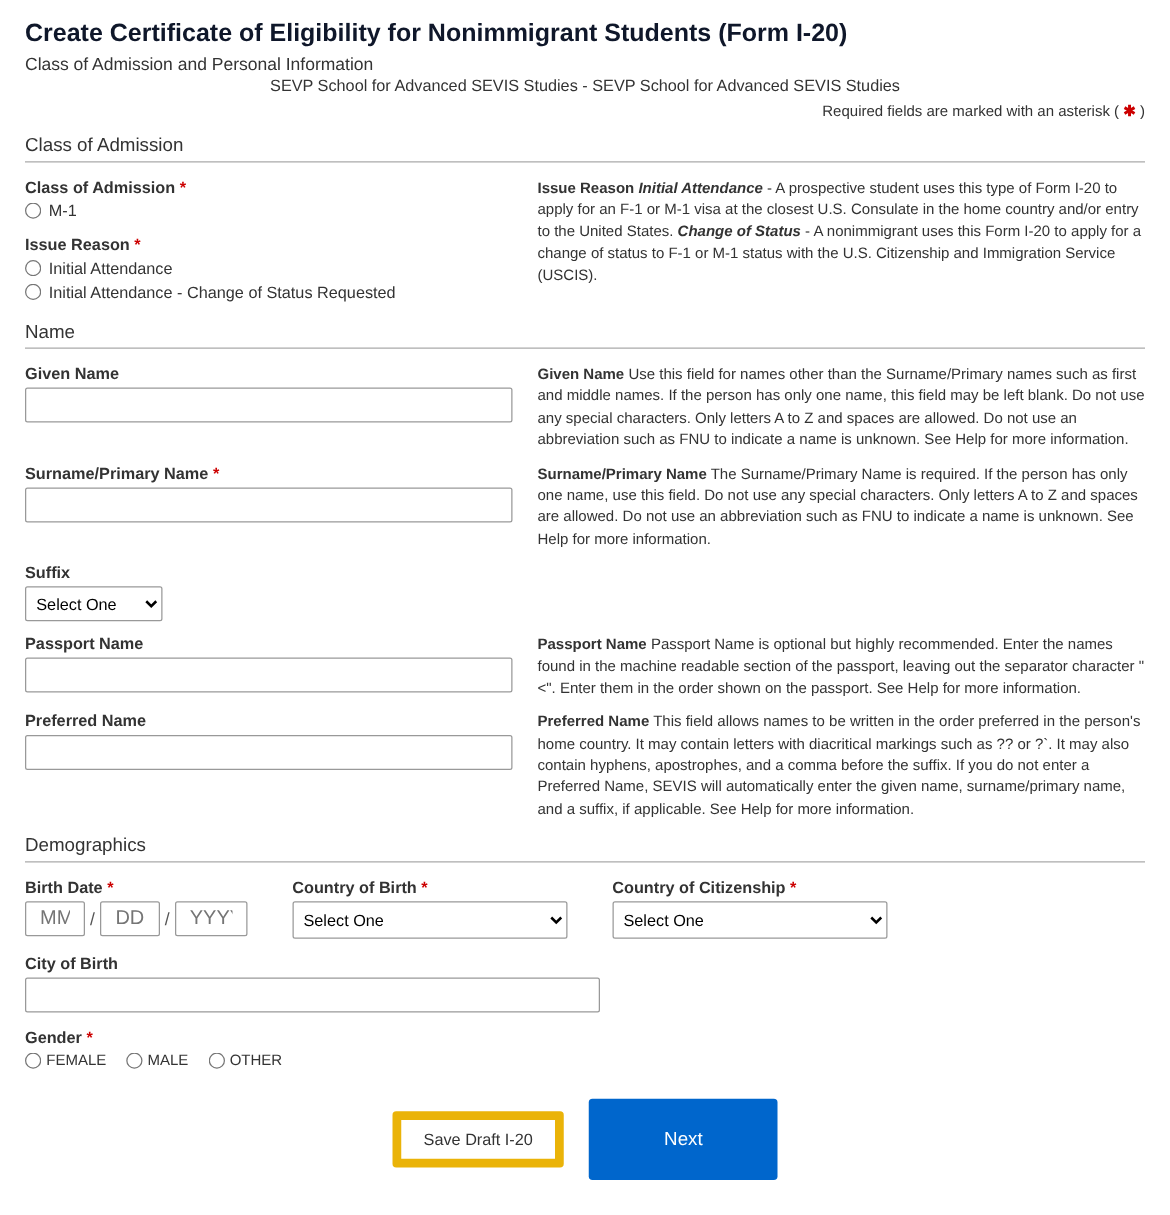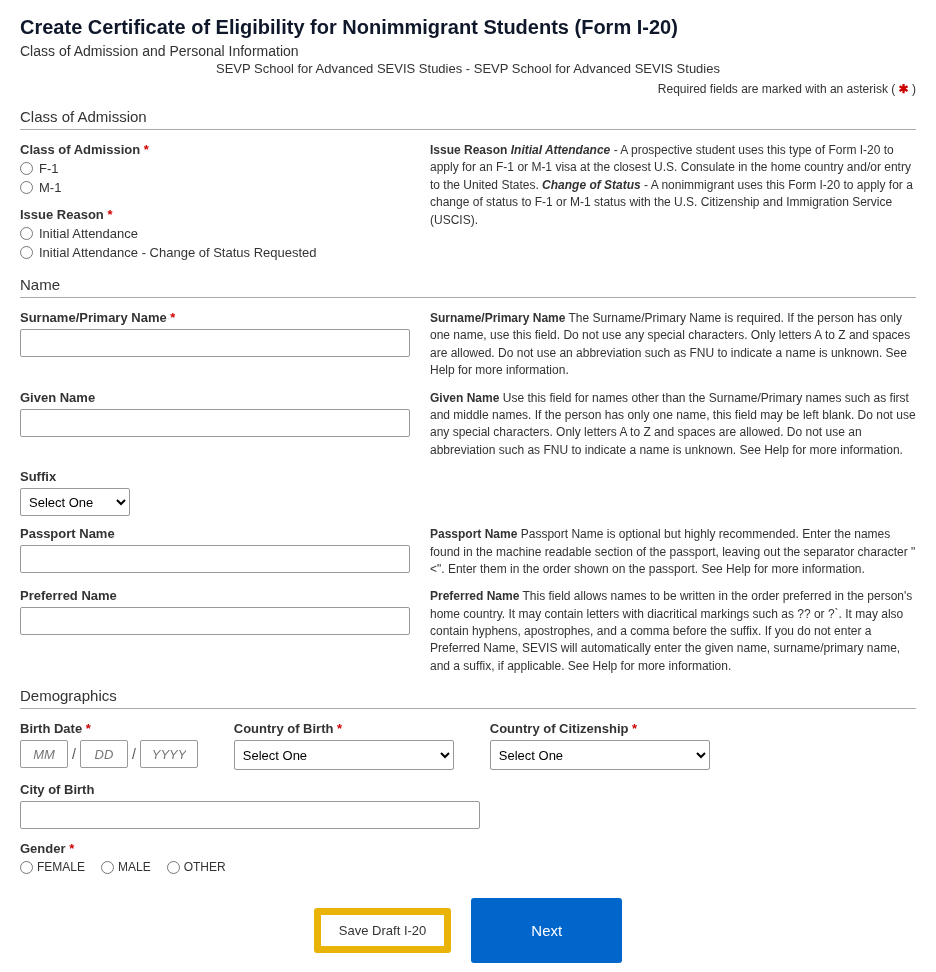--- a/index.html
+++ b/index.html
@@ -118,25 +118,24 @@
     .birth-date-group {
       display: flex;
       align-items: center;
       gap: 4px;
     }
     .birth-part {
       width: 48px;
       height: 28px;
       border: 1px solid #999;
       text-align: center;
-      font-size: 13px;
+      font-size: 16px;
       color: #aaa;
       border-radius: 2px;
       padding: 11px;
-      font-style: italic;
     }
     .slash { font-size: 14px; color: #555; }
     .country-col { width: 220px; }
     .city-input { width: 460px; height: 28px; border: 1px solid #999; border-radius: 2px; padding: 2px 6px; font-size: 13px; }
     .gender-group {
       display: flex;
       align-items: center;
       gap: 16px;
       margin-top: 4px;
     }
@@ -193,24 +192,20 @@
   </div>
 
   <div class="section-header">Class of Admission</div>
 
   <div class="two-col">
     <div class="left-col">
       <div class="field-label">
         <span>Class of Admission</span> <span class="req">*</span>
       </div>
       <div class="radio-group">
-        <div class="radio-item">
-          <input type="radio" name="class_admission" id="f1" style="">
-          <label for="f1">F-1</label>
-        </div>
         <div class="radio-item">
           <input type="radio" name="class_admission" id="m1" style="">
           <label for="m1">M-1</label>
         </div>
       </div>
 
       <div class="field-label" style="margin-top:12px;">
         <span>Issue Reason</span> <span class="req">*</span>
       </div>
       <div class="radio-group">
@@ -227,37 +222,37 @@
     <div class="right-col">
       <span class="bold">Issue Reason</span>
       <span class="italic"> </span><span class="bold italic">Initial Attendance</span><span> - A prospective student uses this type of Form I-20 to apply for an F-1 or M-1 visa at the closest U.S. Consulate in the home country and/or entry to the United States. </span><span class="bold italic">Change of Status</span><span> - A nonimmigrant uses this Form I-20 to apply for a change of status to F-1 or M-1 status with the U.S. Citizenship and Immigration Service (USCIS).</span>
     </div>
   </div>
 
   <div class="section-header">Name</div>
 
   <div class="two-col">
     <div class="left-col">
-      <div class="field-label">
-        <span>Surname/Primary Name</span> <span class="req">*</span>
-      </div>
-      <input type="text" class="text-input" style="">
-    </div>
-    <div class="right-col">
-      <span class="bold">Surname/Primary Name</span> <span>The Surname/Primary Name is required. If the person has only one name, use this field. Do not use any special characters. Only letters A to Z and spaces are allowed. Do not use an abbreviation such as FNU to indicate a name is unknown. See Help for more information.</span>
-    </div>
-  </div>
-
-  <div class="two-col">
-    <div class="left-col">
       <div class="field-label">Given Name</div>
       <input type="text" class="text-input" style="">
     </div>
     <div class="right-col">
       <span class="bold">Given Name</span> <span>Use this field for names other than the Surname/Primary names such as first and middle names. If the person has only one name, this field may be left blank. Do not use any special characters. Only letters A to Z and spaces are allowed. Do not use an abbreviation such as FNU to indicate a name is unknown. See Help for more information.</span>
+    </div>
+  </div>
+
+  <div class="two-col">
+    <div class="left-col">
+      <div class="field-label">
+        <span>Surname/Primary Name</span> <span class="req">*</span>
+      </div>
+      <input type="text" class="text-input" style="">
+    </div>
+    <div class="right-col">
+      <span class="bold">Surname/Primary Name</span> <span>The Surname/Primary Name is required. If the person has only one name, use this field. Do not use any special characters. Only letters A to Z and spaces are allowed. Do not use an abbreviation such as FNU to indicate a name is unknown. See Help for more information.</span>
     </div>
   </div>
 
   <div class="two-col">
     <div class="left-col">
       <div class="field-label">Suffix</div>
       <select class="select-input suffix-select">
         <option>Select One</option>
         <option>Jr.</option>
         <option>Sr.</option>

